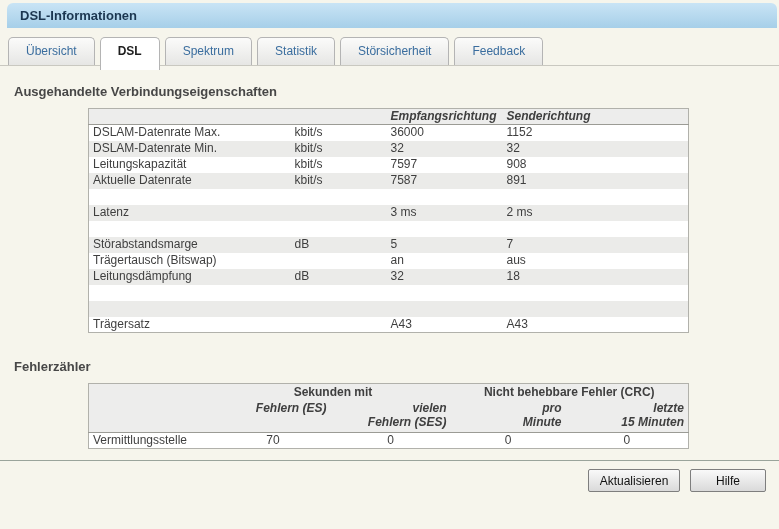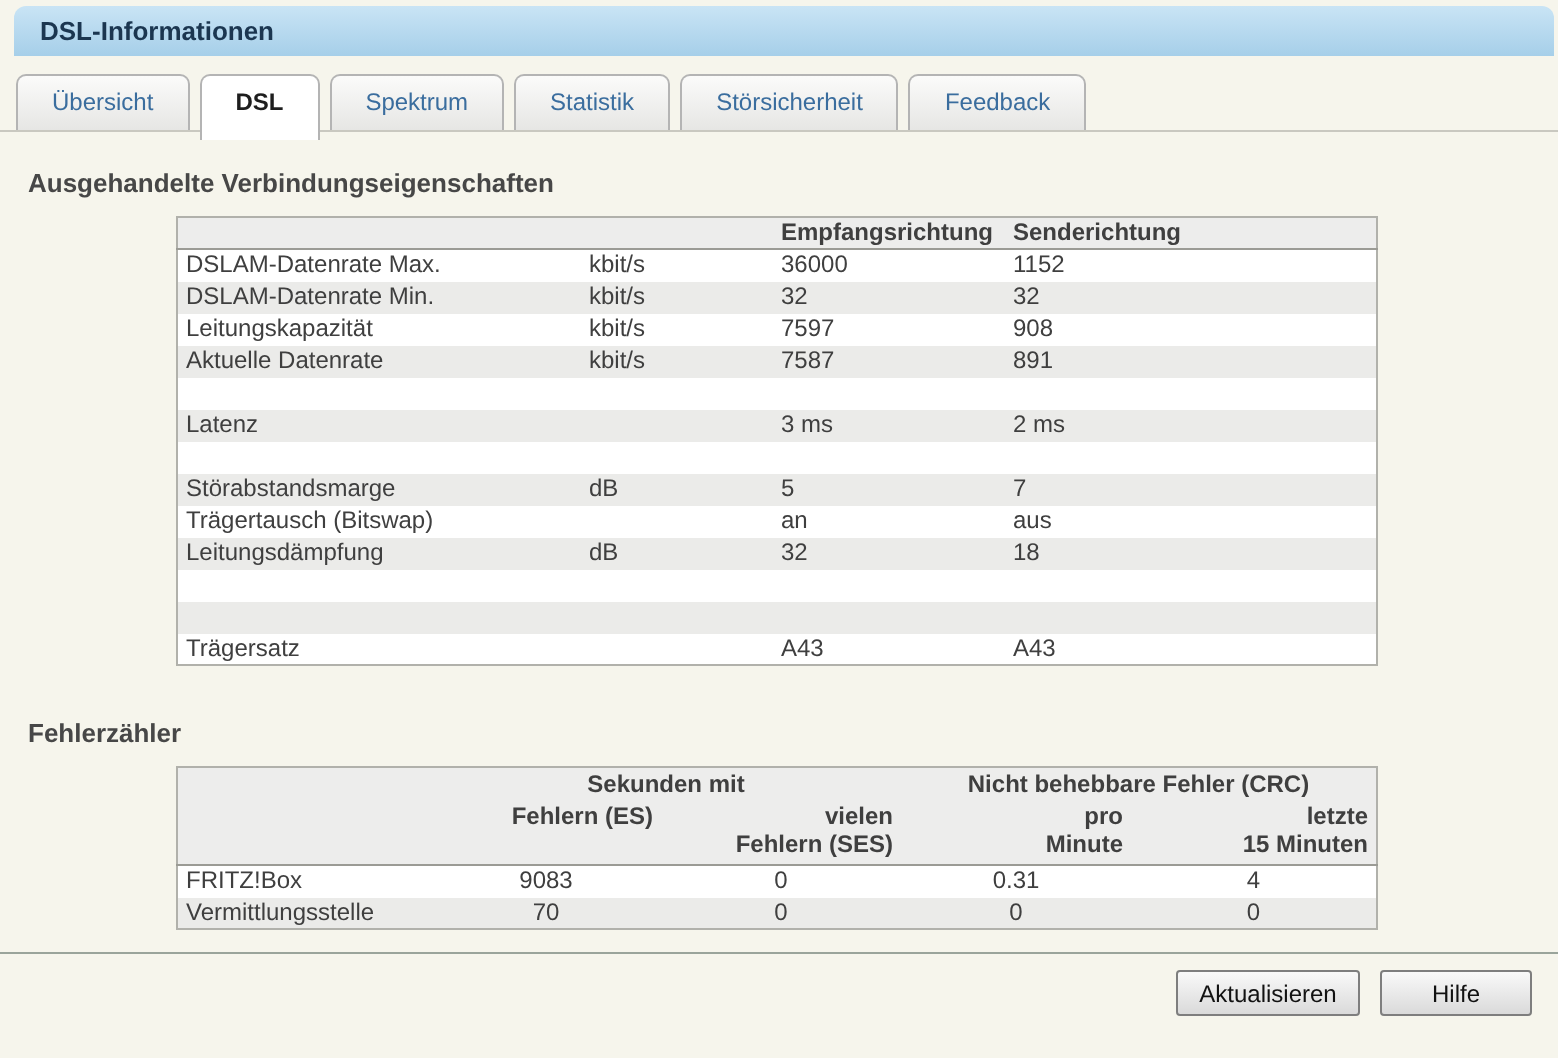--- a/index.html
+++ b/index.html
@@ -67,21 +67,21 @@
   .tbl th, .tbl td {
     padding: 0 4px;
     height: 16px;
     line-height: 15px;
     font-weight: normal;
     text-align: left;
     white-space: nowrap;
     overflow: hidden;
   }
   .tbl thead th { background: #ededec; font-weight: bold; }
-  .tbl thead tr.hdr-last th { border-bottom: 1px solid #9b9b95; }
+  .tbl thead tr.hdr-last th { border-bottom: 1px solid #9b9b95; font-style: italic; }
   .tbl tbody tr:nth-child(even) { background: #ebebe9; }
 
   
   .c-label { width: 202px; }
   .c-unit  { width: 96px; }
   .c-rx    { width: 116px; text-align: right; }
   td.c-rx  { padding-right: 38px; }
   th.c-rx  { padding-right: 2px; }
   .c-tx    { text-align: right; padding-right: 4px; }
 
@@ -249,27 +249,20 @@
             <th class="e-c2">vielen
 Fehlern (SES)</th>
             <th class="e-c3">pro
 Minute</th>
             <th class="e-c4">letzte
 15 Minuten</th>
           </tr>
       </thead>
       <tbody id="err-body">
           <tr>
-            <td class="e-name">FRITZ!Box</td>
-            <td class="e-c1">9083</td>
-            <td class="e-c2">0</td>
-            <td class="e-c3">0.31</td>
-            <td class="e-c4">4</td>
-          </tr>
-          <tr>
             <td class="e-name">Vermittlungsstelle</td>
             <td class="e-c1">70</td>
             <td class="e-c2">0</td>
             <td class="e-c3">0</td>
             <td class="e-c4">0</td>
           </tr>
         </tbody>
     </table>
 
   </div>

